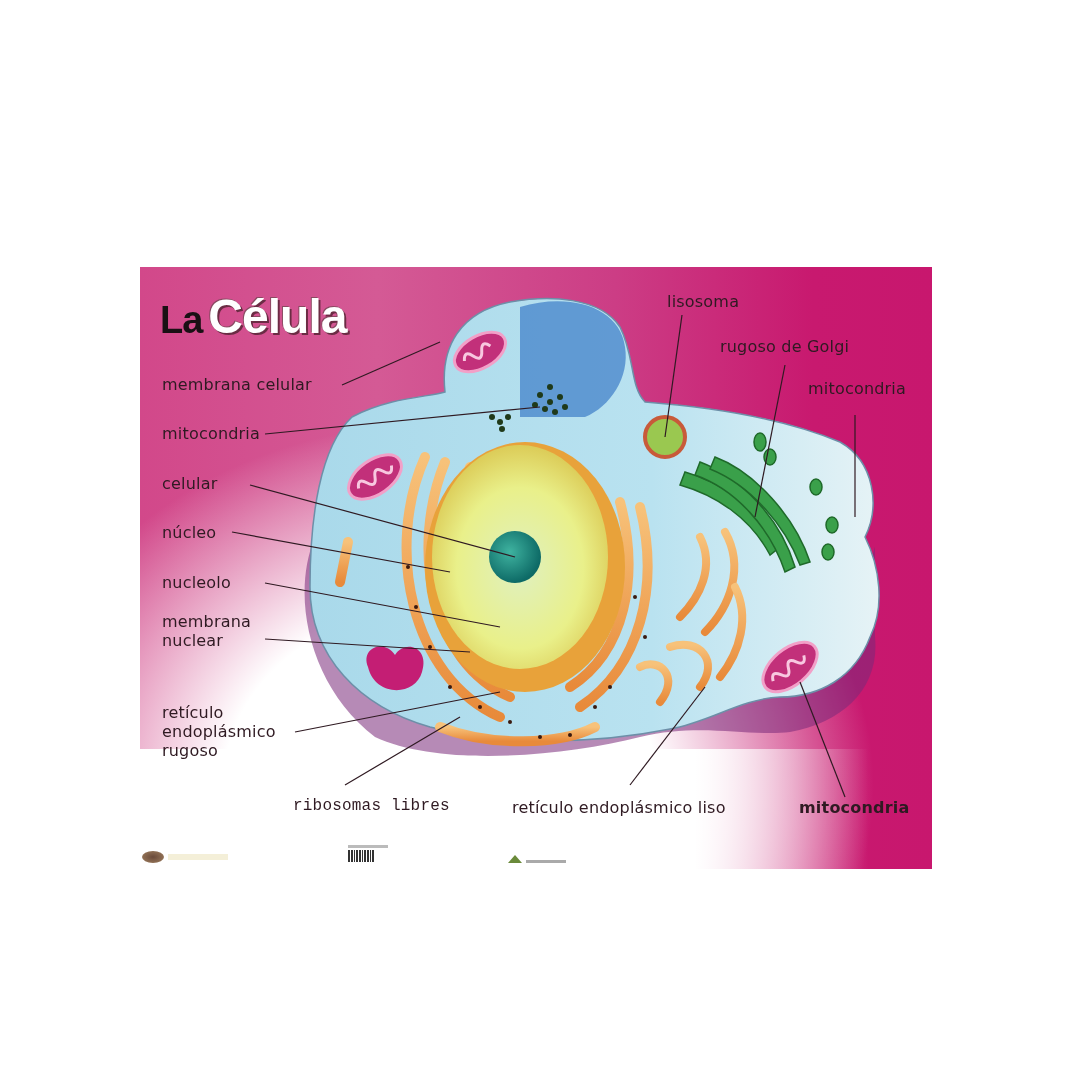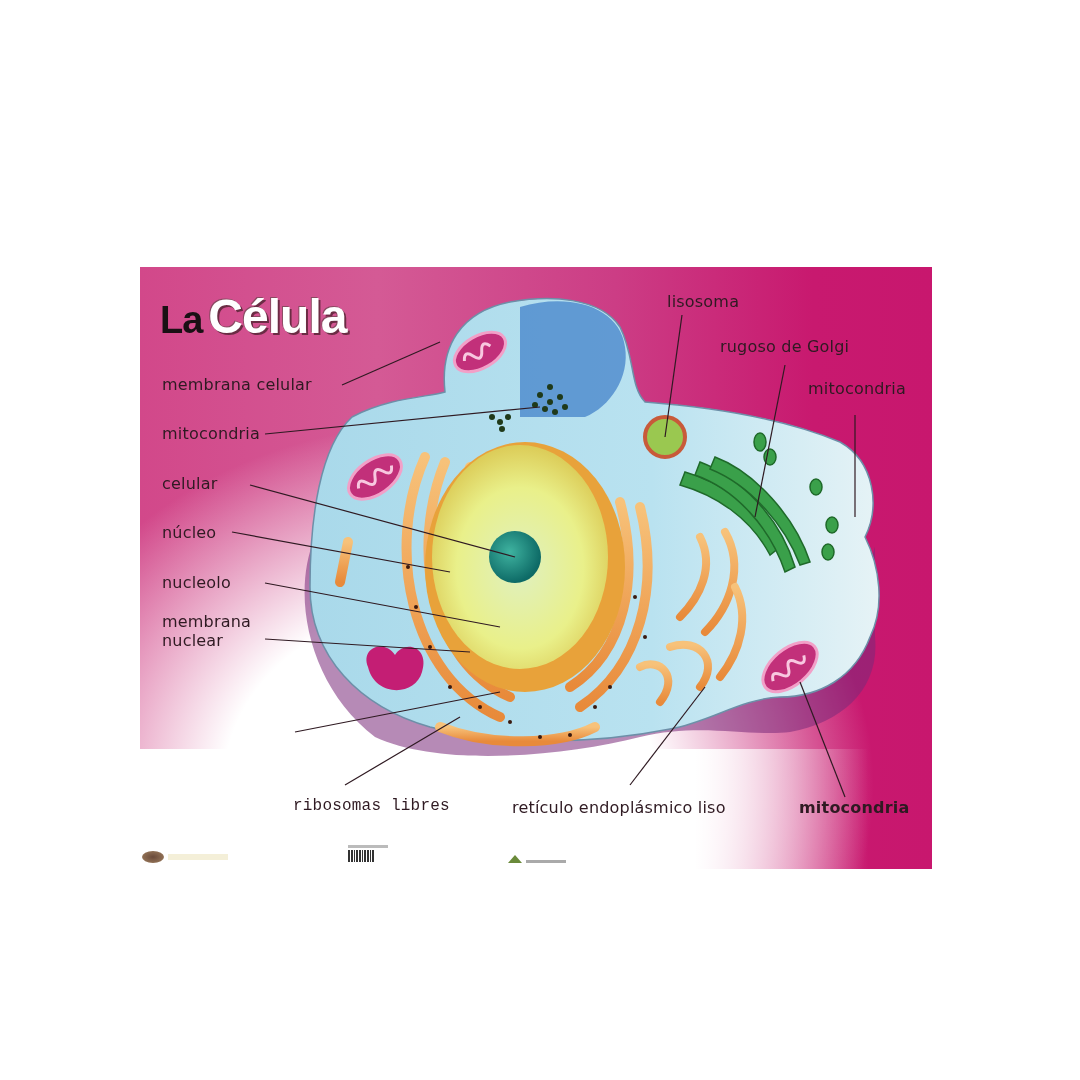--- a/index.html
+++ b/index.html
@@ -166,20 +166,23 @@
     <span class="la">La</span><span class="cel">Célula</span>
   </div>
 
   <div class="label" style="left:22px;top:108px;text-align:center;">membrana celular</div>
   <div class="label" style="left:22px;top:157px;">mitocondria</div>
   <div class="label" style="left:22px;top:207px;">celular</div>
   <div class="label" style="left:22px;top:256px;">núcleo</div>
   <div class="label" style="left:22px;top:306px;">nucleolo</div>
   <div class="label" style="left:22px;top:345px;">membrana
 nuclear</div>
+  <div class="label" style="left:22px;top:436px;">retículo
+endoplásmico
+rugoso</div>
 
   <div class="label" style="left:527px;top:25px;">lisosoma</div>
   <div class="label" style="left:580px;top:70px;">rugoso de Golgi</div>
   <div class="label" style="left:668px;top:112px;">mitocondria</div>
 
   <div class="label" style="left:153px;top:530px;font-family:Liberation Mono, monospace;">ribosomas libres</div>
   <div class="label" style="left:372px;top:531px;">retículo endoplásmico liso</div>
   <div class="label" style="left:659px;top:531px;font-weight:bold;">mitocondria</div>
 
   <div class="footer-item" style="left:2px;top:584px;display:flex;align-items:center;gap:4px;">

